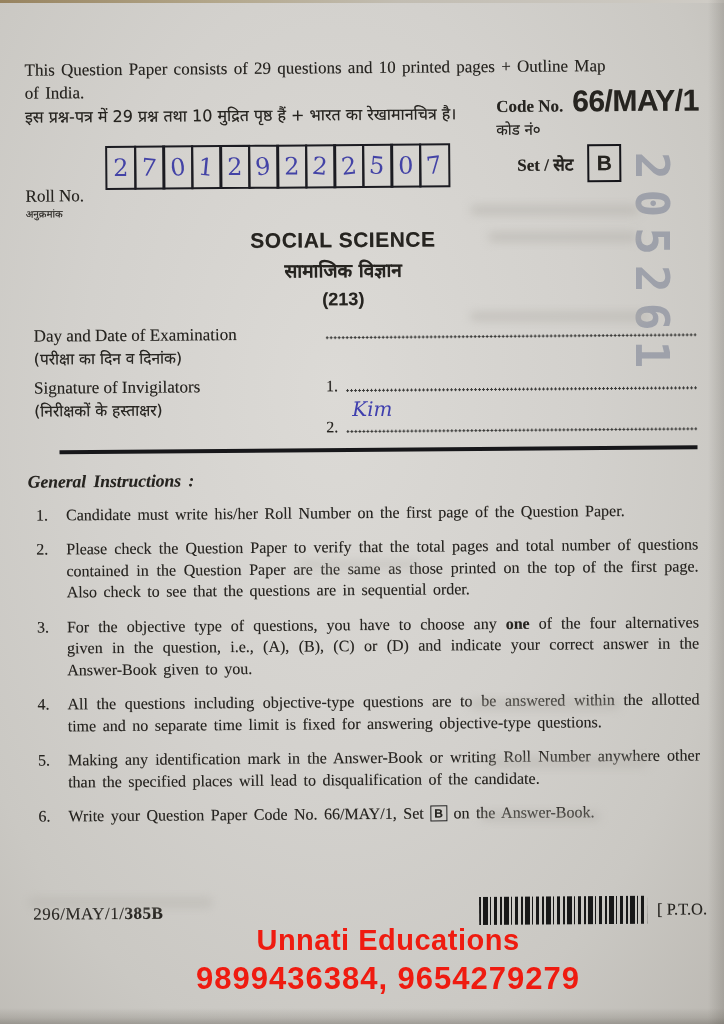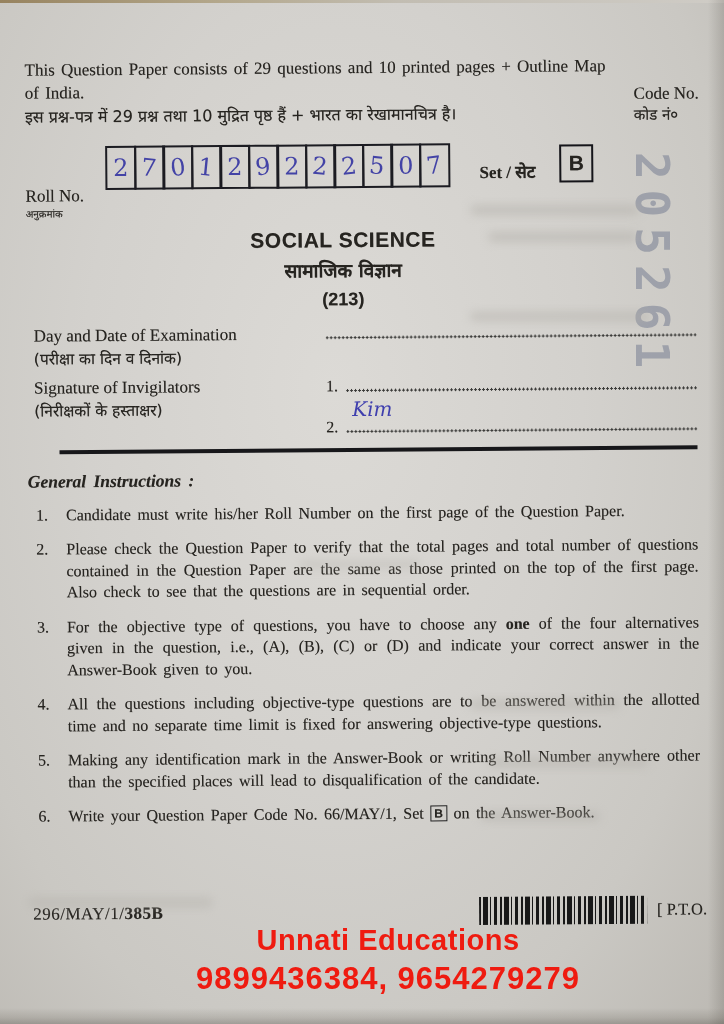--- a/index.html
+++ b/index.html
@@ -15,36 +15,36 @@
 
   .sheet{position:relative;height:100%;box-sizing:border-box;padding:56px 26px 0 28px;
     transform:rotate(-0.45deg);color:#262420;text-shadow:0.2px 0.2px 0.3px rgba(60,55,50,0.45);}
 
   .note-en{font-size:17px;line-height:23px;word-spacing:2px;}
   .note-hi{font-size:16px;line-height:22px;margin-top:2px;white-space:nowrap;
     font-family:"DejaVu Sans",sans-serif;}
 
   .code-block{position:absolute;top:86px;right:22px;}
   .code-line{display:flex;align-items:baseline;gap:9px;}
-  .code-label{font-weight:normal;font-size:17px;}
+  .code-label{font-weight:bold;font-size:17px;}
   .code-value{font-weight:bold;font-size:30px;font-family:"Liberation Sans",sans-serif;letter-spacing:-0.5px;}
   .code-hi{font-size:15px;font-family:"DejaVu Sans",sans-serif;}
 
   .roll-row{display:flex;align-items:flex-start;margin-top:16px;}
   .roll-label{width:70px;flex-shrink:0;margin-top:42px;}
   .roll-label .en{font-size:17px;}
   .roll-label .hi{font-size:10px;font-family:"DejaVu Sans",sans-serif;}
   .roll-boxes{display:flex;margin-left:10px;margin-top:2px;}
   .cell{width:31px;height:44px;border:2.5px solid #1c1c22;margin-left:-2.5px;box-sizing:border-box;
     display:flex;align-items:center;justify-content:center;}
   .cell:first-child{margin-left:0;}
   .cell span{font-family:"DejaVu Serif",serif;font-size:24px;color:#4343a6;text-shadow:none;}
   .cell:nth-child(2n) span{transform:rotate(6deg);}
   .cell:nth-child(3n) span{transform:rotate(-6deg);}
-  .set-block{display:flex;align-items:flex-end;gap:24px;margin-left:auto;margin-right:102px;margin-top:4px;}
+  .set-block{display:flex;align-items:center;gap:14px;margin-left:auto;margin-right:74px;margin-top:4px;}
   .set-label{font-weight:bold;font-size:17px;}
   .set-box{width:30px;height:34px;border:2.5px solid #15151a;display:flex;align-items:center;justify-content:center;
     font-family:"Liberation Sans",sans-serif;font-weight:bold;font-size:21px;}
 
   .title-block{text-align:center;padding-right:36px;margin-top:10px;}
   .title-en{font-family:"Liberation Sans",sans-serif;font-weight:bold;font-size:21px;letter-spacing:0.5px;}
   .title-hi{font-family:"DejaVu Sans",sans-serif;font-weight:bold;font-size:19px;margin-top:5px;}
   .title-code{font-family:"Liberation Sans",sans-serif;font-weight:bold;font-size:18px;margin-top:6px;}
 
   .exam-block{margin-top:12px;margin-left:7px;}
@@ -102,20 +102,21 @@
 
     <div class="note-en">
       <div>This Question Paper consists of 29 questions and 10 printed pages + Outline Map</div>
       <div>of India.</div>
     </div>
     <div class="note-hi">इस प्रश्न-पत्र में 29 प्रश्न तथा 10 मुद्रित पृष्ठ हैं + भारत का रेखामानचित्र है।</div>
 
     <div class="code-block">
       <div class="code-line">
         <span class="code-label">Code No.</span>
+        <span class="code-value">66/MAY/1</span>
       </div>
       <div class="code-hi">कोड नं०</div>
     </div>
 
     <div class="roll-row">
       <div class="roll-label">
         <div class="en">Roll No.</div>
         <div class="hi">अनुक्रमांक</div>
       </div>
       <div class="roll-boxes">

